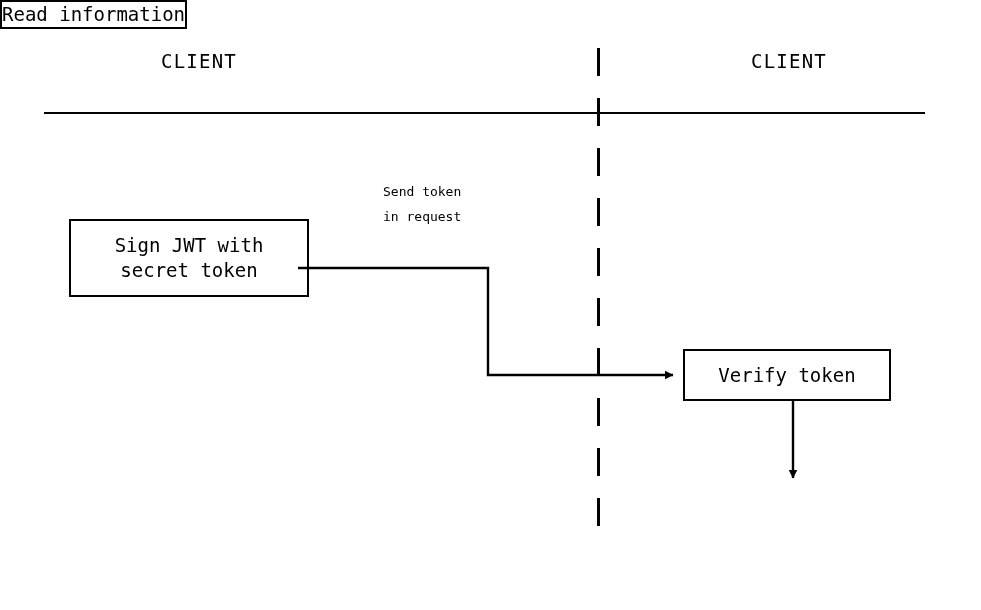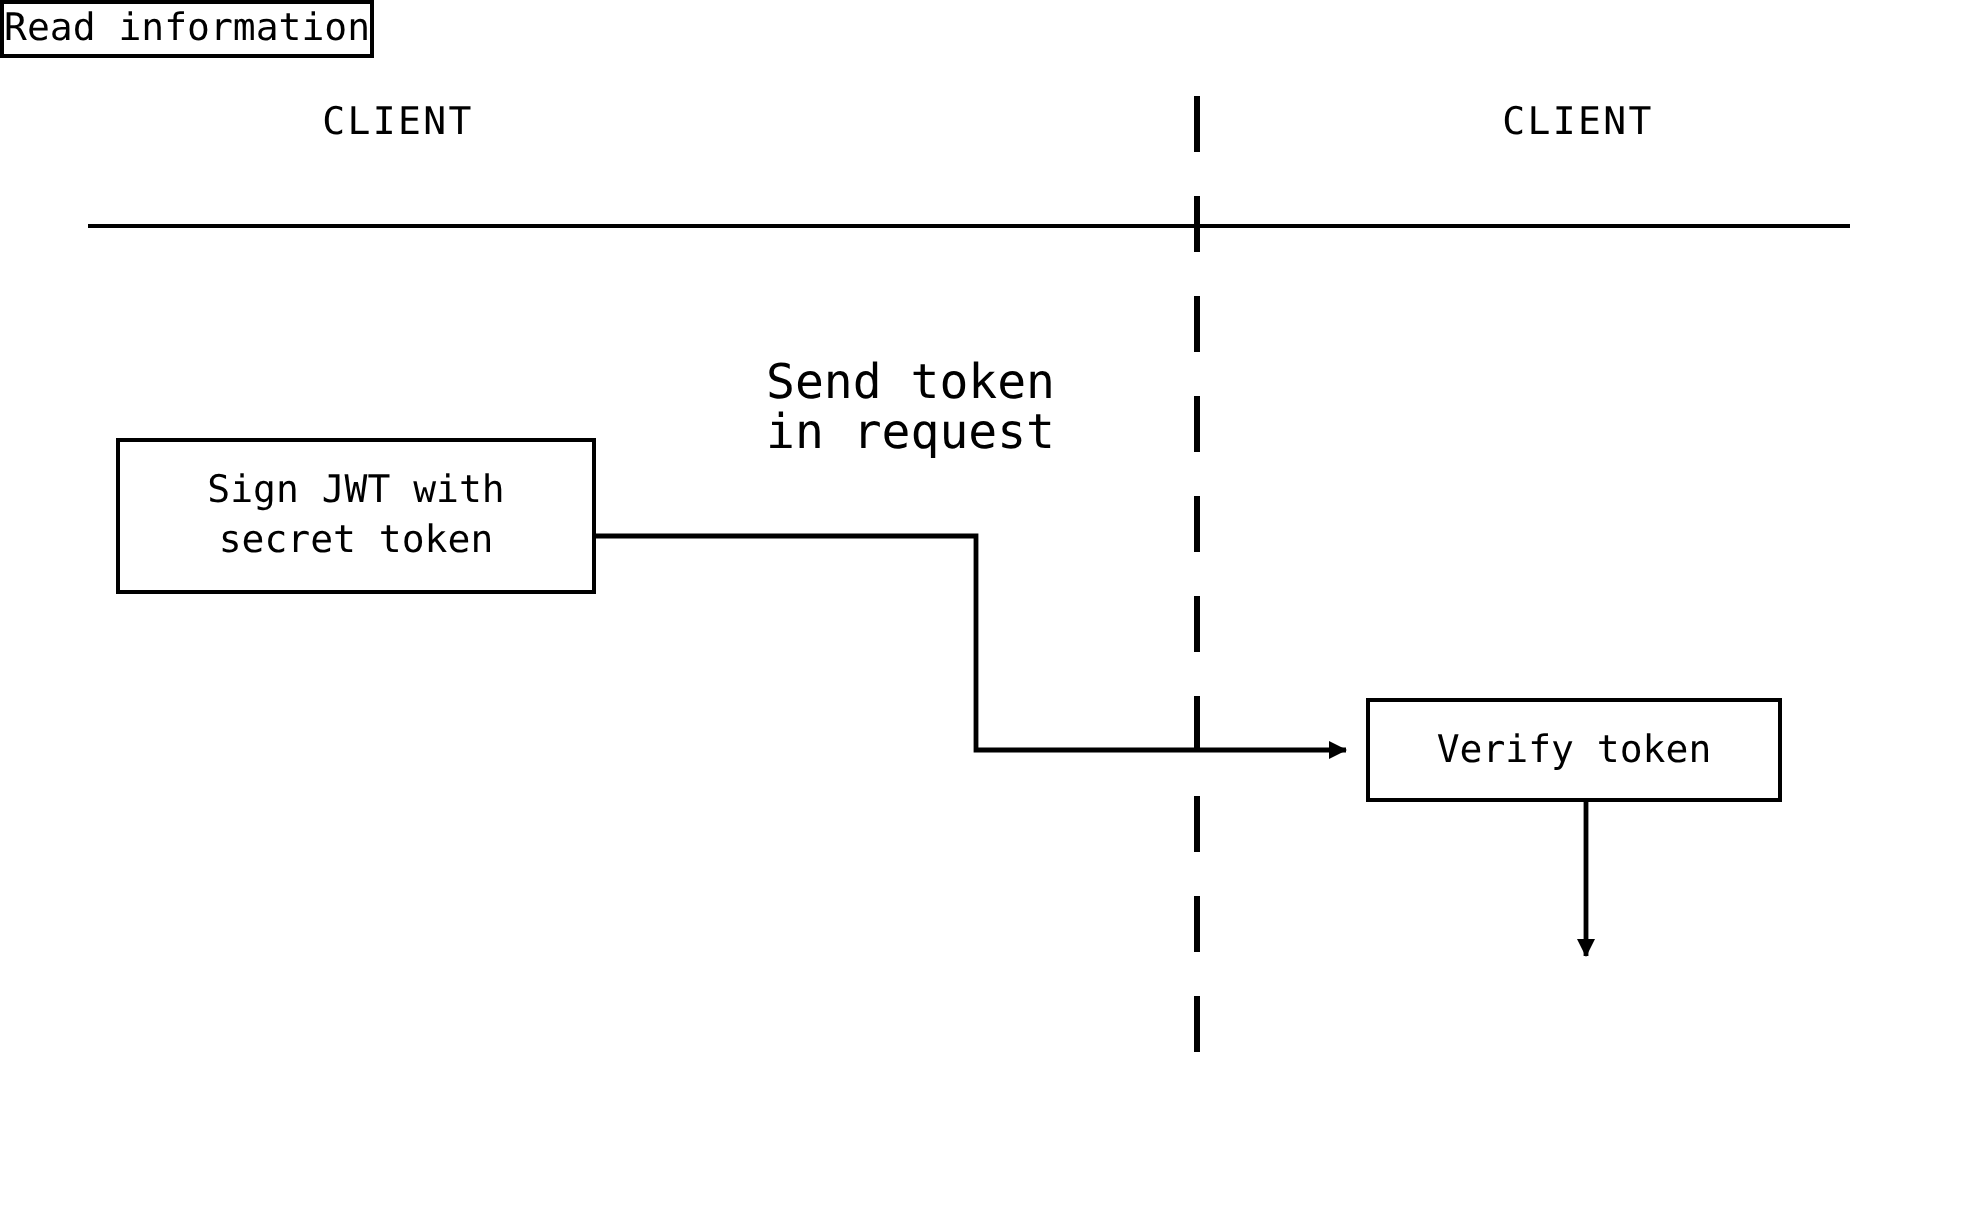--- a/index.html
+++ b/index.html
@@ -69,31 +69,31 @@
     display: flex;
     align-items: center;
     justify-content: center;
     color: #000000;
     font-family: "DejaVu Sans Mono", "Liberation Mono", monospace;
     font-size: 19px;
     line-height: 25px;
     white-space: pre;
     text-align: center;
   }
-  #box-sign-jwt      { left: 58px;  top: 219px; width: 240px; height: 78px; }
+  #box-sign-jwt      { left: 69px;  top: 219px; width: 240px; height: 78px; }
   #box-verify-token  { left: 683px; top: 349px; width: 208px; height: 52px; }
 
   
   .edge-label {
     position: absolute;
     left: 383px;
     top: 179px;
     color: #000000;
     font-family: "DejaVu Sans Mono", "Liberation Mono", monospace;
-    font-size: 24px;
+    font-size: 13px;
     line-height: 25px;
     white-space: pre;
     text-align: left;
   }
 
   
   #connectors {
     position: absolute;
     left: 0;
     top: 0;

